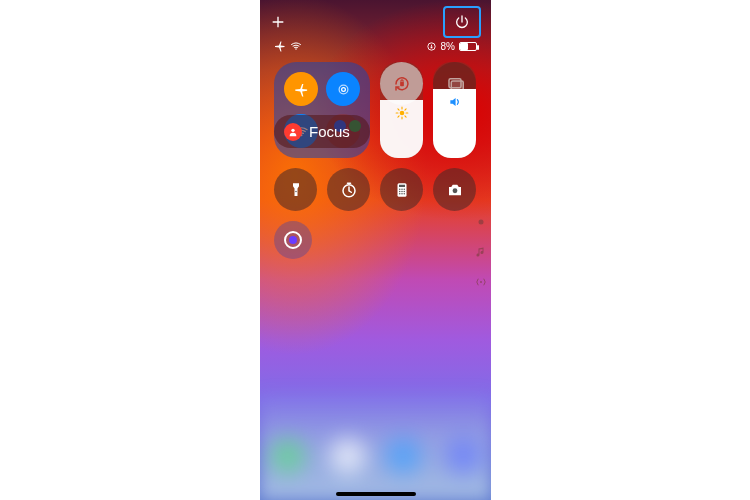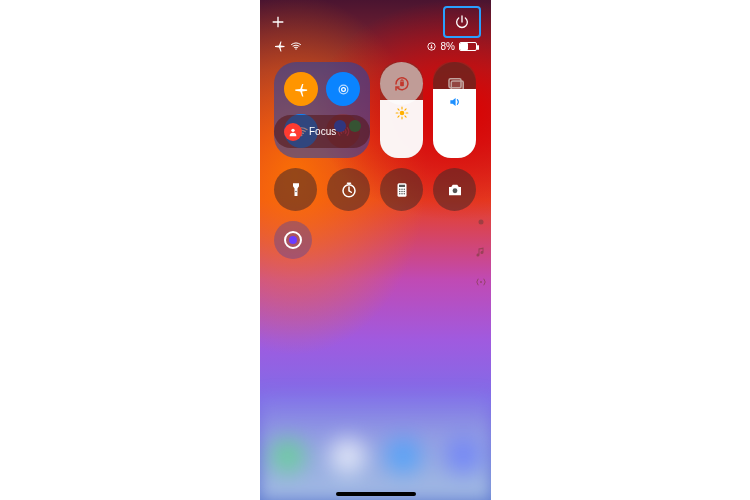--- a/index.html
+++ b/index.html
@@ -99,21 +99,21 @@
     display:flex; align-items:center; justify-content:center;
   }
   .single svg{ width:18px; height:18px;}
   .s-lock{ background:rgba(255,255,255,0.95);}
   .s-mirror{ background:rgba(60,20,20,0.5);}
 
   .focus-pill{
     width:96px; height:33px; border-radius:17px;
     background: rgba(80,20,20,0.55);
     display:flex; align-items:center; gap:7px; padding:0 10px;
-    color:#fff; font-size:10px; font-weight:500;
+    color:#fff; font-size:15px; font-weight:500;
   }
   .focus-pill .dot{ width:18px;height:18px;border-radius:50%;background:#ff3b30; display:flex;align-items:center;justify-content:center;}
   .focus-pill .dot svg{width:10px;height:10px;}
 
   .slider{
     width:43px; height:96px; border-radius:18px;
     background: rgba(120,50,40,0.45);
     overflow:hidden;
     display:flex; align-items:flex-end; justify-content:center;
   }

